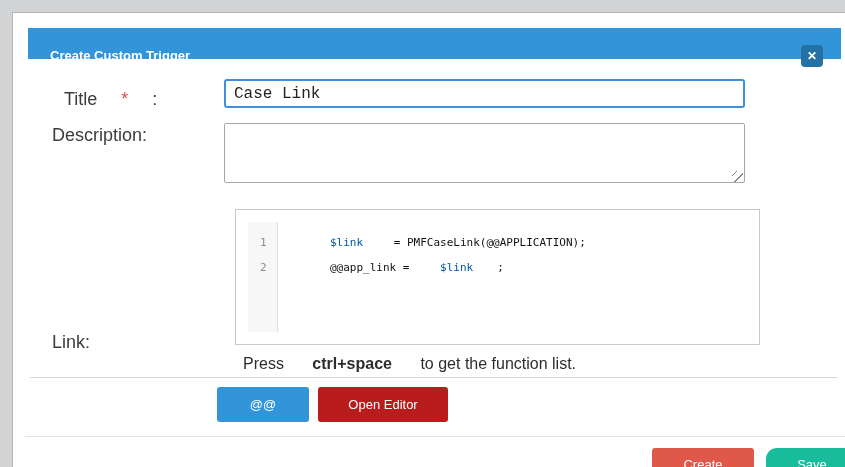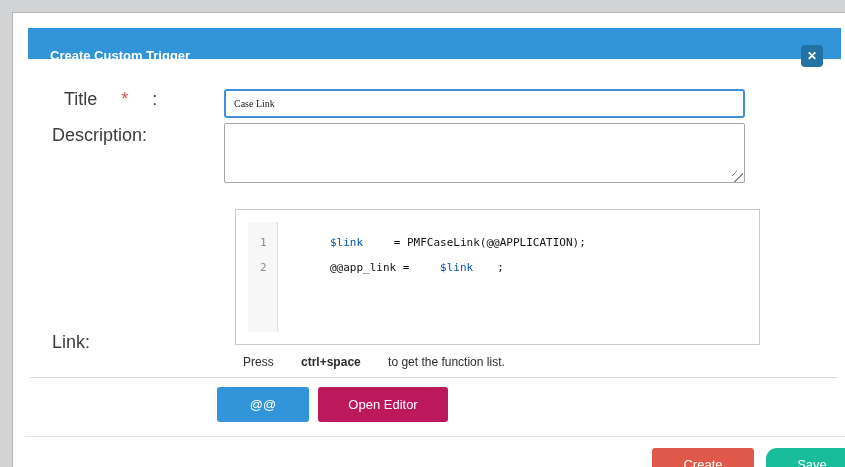--- a/index.html
+++ b/index.html
@@ -33,25 +33,25 @@
     font-family: "Liberation Sans", sans-serif;
   }
   
   .field-label {
     position: absolute; left: 27px;
     font-size: 18px; color: #3c3c3c;
   }
   .required-mark { color: #e34a4a; }
   
   .title-input {
-    position: absolute; left: 199px; top: 64px;
+    position: absolute; left: 199px; top: 54px;
     width: 521px; height: 29px;
     border: 2px solid #4090d9; border-radius: 3px;
-    padding: 0 8px; font-size: 10px; color: #222;
-    font-family: Liberation Serif, serif;
+    padding: 0 8px; font-size: 16px; color: #222;
+    font-family: Liberation Mono, monospace;
     outline: none; background: #fff;
   }
   
   .desc-textarea {
     position: absolute; left: 199px; top: 98px;
     width: 521px; height: 60px;
     border: 1px solid #a6a6a6; border-radius: 2px;
     padding: 4px 6px; font-size: 13px; color: #222;
     font-family: "Liberation Sans", sans-serif;
     resize: none; outline: none; background: #fff;
@@ -77,41 +77,41 @@
     border-right: 1px solid #dedede;
     text-align: right; padding: 2px 4px 0 0;
     color: #8c8c8c; flex: none;
   }
   .code-lines { padding: 2px 0 0 4px; white-space: pre; color: #111; }
   .tok-variable { color: #0055aa; }
   .tok-plain { color: #111111; }
   
   .hint {
     position: absolute; left: 206px; top: 330px;
-    font-size: 12px; color: #2d2d2d;
+    font-size: 16px; color: #2d2d2d;
   }
   .hint b { font-weight: bold; }
   
   .divider-1 {
     position: absolute; left: 5px; top: 352px;
     width: 807px; height: 1px; background: #d9d9d9;
   }
   .divider-2 {
     position: absolute; left: 0; top: 411px;
     width: 843px; height: 1px; background: #e4e4e4;
   }
   
   .btn {
     position: absolute; border: none; border-radius: 3px;
     color: #ffffff; font-size: 13px; cursor: pointer;
     font-family: "Liberation Sans", sans-serif;
     text-align: center;
   }
   .btn-at        { left: 192px; top: 362px; width: 92px;  height: 35px; background: #3295da; }
-  .btn-open      { left: 293px; top: 362px; width: 130px; height: 35px; background: #be185d; }
+  .btn-open      { left: 293px; top: 362px; width: 130px; height: 35px; background: #b91c1c; }
   .btn-cancel    { left: 627px; top: 423px; width: 102px; height: 33px; background: #e0584a; }
   .btn-save      { left: 741px; top: 423px; width: 92px;  height: 33px; background: #18bc9b; border-radius: 11px; }
 </style>
 </head>
 <body>
 
 <div class="modal">
 
   <div class="modal-header">
     <div class="modal-title">Create Custom Trigger</div>

